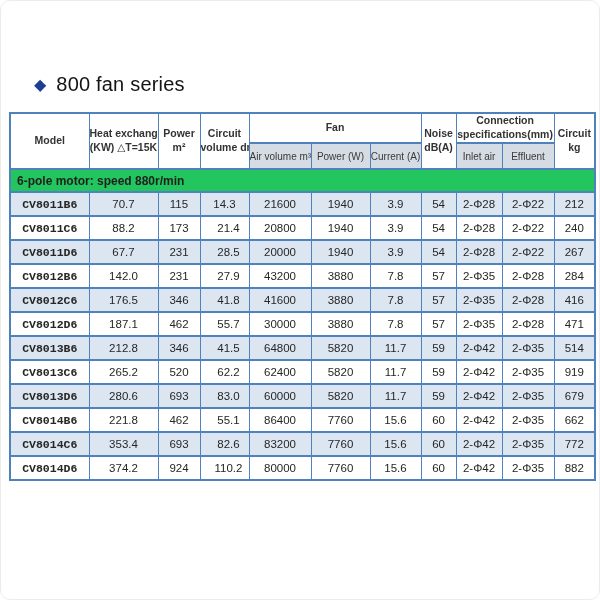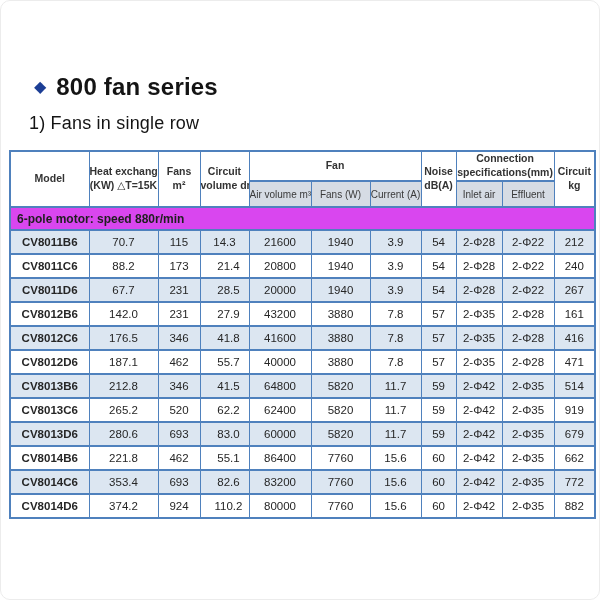--- a/index.html
+++ b/index.html
@@ -17,21 +17,21 @@
     position: relative;
   }
   .title-row {
     display: flex; align-items: center; gap: 10px;
     margin: 72px 0 0 33px;
   }
   .diamond {
     color: #1c3e95; font-size: 16px; line-height: 1;
   }
   .title-text {
-    font-size: 24px; color: #141414; letter-spacing: 0.2px; font-weight: bold;
+    font-size: 20px; color: #141414; letter-spacing: 0.2px;
   }
   .subtitle {
     margin: 12px 0 0 28px;
     font-size: 18px; color: #141414; letter-spacing: 0.2px;
   }
   table {
     border-collapse: collapse;
     table-layout: fixed;
     width: 585px;
     margin: 16px 0 0 8px;
@@ -62,45 +62,44 @@
     font-size: 10px;
     color: #3a3a3a;
   }
   tr.band-row td {
     height: 23px;
     text-align: left;
     padding-left: 6px;
     font-size: 12px;
     font-weight: 700;
     color: #1f1f1f;
-    background: #d946ef;
+    background: #22c55e;
   }
   tbody tr.data-row td {
     height: 24px;
     font-size: 11.5px;
     color: #262626;
   }
   tbody tr.row-alt td { background: #dce6f1; }
   tbody tr.row-plain td { background: #ffffff; }
-  td.model-cell { font-weight: 700; color: #111; }
+  td.model-cell { font-weight: 700; color: #111; font-family: Liberation Mono, monospace; }
   td.blue-val { color: #7f9cc4; padding-left: 8px; }
   td.conn-cell { font-size: 10px; text-align: center; }
   .hdr-line { display: block; }
 </style>
 </head>
 <body>
 
 <div class="page">
 
   <div class="title-row">
     <span class="diamond">◆</span>
     <span class="title-text">800 fan series</span>
   </div>
 
-  <div class="subtitle">1) Fans in single row</div>
 
   <table>
     <colgroup>
       <col style="width:79px">
         <col style="width:69px">
         <col style="width:42px">
       <col style="width:49px">
         <col style="width:62px">
         <col style="width:59px">
       <col style="width:51px">
@@ -112,21 +111,21 @@
     <thead>
       <tr class="group-row">
         <th rowspan="2">
           <span class="hdr-line">Model</span>
         </th>
         <th rowspan="2">
           <span class="hdr-line">Heat exchange</span>
           <span class="hdr-line">(KW) △T=15K</span>
         </th>
         <th rowspan="2">
-          <span class="hdr-line">Fans</span>
+          <span class="hdr-line">Power</span>
           <span class="hdr-line">m²</span>
         </th>
         <th rowspan="2">
           <span class="hdr-line">Circuit</span>
           <span class="hdr-line">volume dm³</span>
         </th>
         <th colspan="3">Fan</th>
         <th rowspan="2">
           <span class="hdr-line">Noise</span>
           <span class="hdr-line">dB(A)</span>
@@ -135,21 +134,21 @@
           <span class="hdr-line">Connection</span>
           <span class="hdr-line">specifications(mm)</span>
         </th>
         <th rowspan="2">
           <span class="hdr-line">Circuit</span>
           <span class="hdr-line">kg</span>
         </th>
       </tr>
       <tr class="sub-row">
         <th>Air volume m³/h</th>
-        <th>Fans (W)</th>
+        <th>Power (W)</th>
         <th>Current (A)</th>
         <th>Inlet air</th>
         <th>Effluent</th>
       </tr>
     </thead>
     <tbody>
       <tr class="band-row">
         <td colspan="11">6-pole motor: speed 880r/min</td>
       </tr>
     <tr class="data-row row-alt">
@@ -195,41 +194,41 @@
           <td class="model-cell">CV8012B6</td>
           <td>142.0</td>
           <td>231</td>
           <td class="blue-val">27.9</td>
           <td>43200</td>
           <td>3880</td>
           <td>7.8</td>
           <td>57</td>
           <td class="conn-cell">2-Φ35</td>
           <td class="conn-cell">2-Φ28</td>
-          <td>161</td>
+          <td>284</td>
         </tr>
         <tr class="data-row row-alt">
           <td class="model-cell">CV8012C6</td>
           <td>176.5</td>
           <td>346</td>
           <td class="blue-val">41.8</td>
           <td>41600</td>
           <td>3880</td>
           <td>7.8</td>
           <td>57</td>
           <td class="conn-cell">2-Φ35</td>
           <td class="conn-cell">2-Φ28</td>
           <td>416</td>
         </tr>
         <tr class="data-row row-plain">
           <td class="model-cell">CV8012D6</td>
           <td>187.1</td>
           <td>462</td>
           <td class="blue-val">55.7</td>
-          <td>40000</td>
+          <td>30000</td>
           <td>3880</td>
           <td>7.8</td>
           <td>57</td>
           <td class="conn-cell">2-Φ35</td>
           <td class="conn-cell">2-Φ28</td>
           <td>471</td>
         </tr>
         <tr class="data-row row-alt">
           <td class="model-cell">CV8013B6</td>
           <td>212.8</td>

